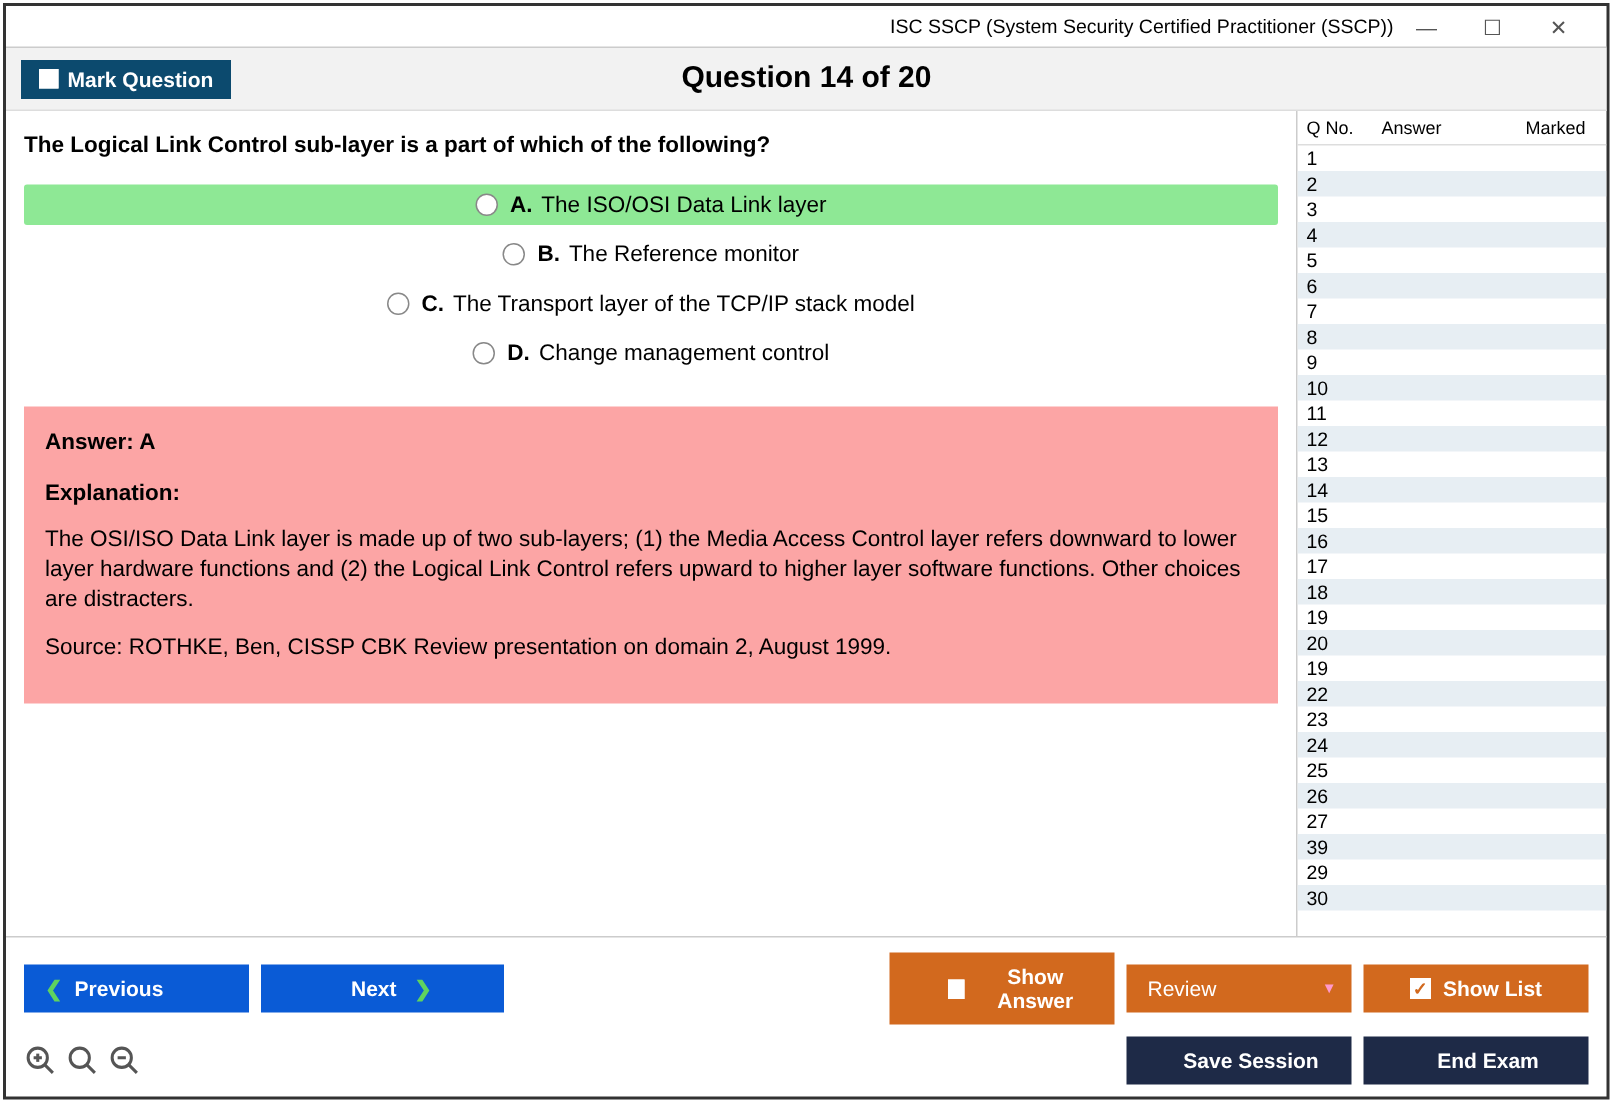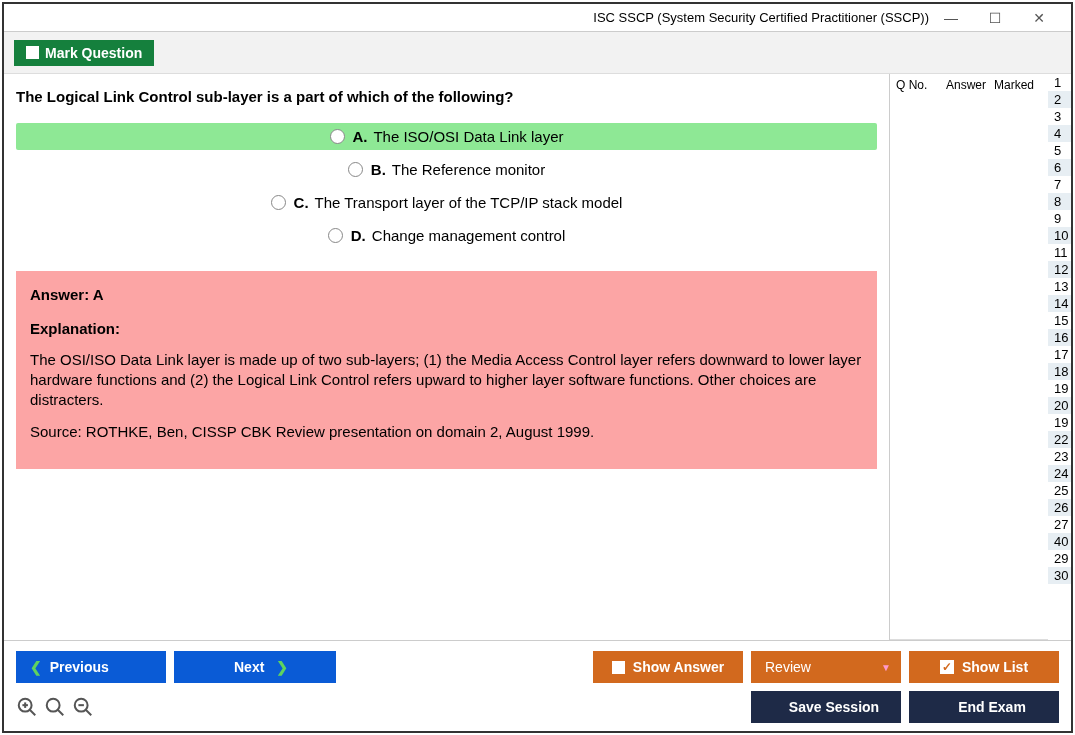--- a/index.html
+++ b/index.html
@@ -3,35 +3,35 @@
 <meta charset="utf-8">
 <style>
 * { box-sizing: border-box; margin: 0; padding: 0; }
 body { font-family: Arial, Helvetica, sans-serif; background: #fff; }
 .window { border: 2px solid #333; width: 1071px; height: 731px; margin: 2px; display: flex; flex-direction: column; background: #fff; position: relative; }
 .title-bar { height: 28px; display: flex; align-items: center; padding: 0 10px; font-size: 13px; color: #000; border-bottom: 1px solid #ccc; }
 .title-bar .title-text { flex: 1; text-align: right; }
 .win-buttons { display: flex; gap: 0; }
 .win-btn { width: 44px; height: 28px; display: flex; align-items: center; justify-content: center; color: #555; font-size: 14px; cursor: pointer; }
 .header-row { height: 42px; background: #f2f2f2; border-bottom: 1px solid #ddd; display: flex; align-items: center; padding: 0 10px; }
-.mark-btn { background: #15803d; color: #fff; font-weight: bold; font-size: 14px; padding: 5px 12px; border: none; display: flex; align-items: center; gap: 6px; cursor: pointer; }
+.mark-btn { background: #0c4a6e; color: #fff; font-weight: bold; font-size: 14px; padding: 5px 12px; border: none; display: flex; align-items: center; gap: 6px; cursor: pointer; }
 .mark-btn .chk { width: 13px; height: 13px; border: 1.5px solid #fff; background: #fff; }
 .question-title { flex: 1; text-align: center; font-weight: bold; font-size: 20px; padding-right: 140px; }
 .content-row { flex: 1; display: flex; overflow: hidden; }
 .main-panel { flex: 1; padding: 14px 12px; overflow: auto; }
 .q-text { font-size: 15px; margin-bottom: 18px; font-weight: bold; }
 .option { display: flex; align-items: center; gap: 8px; padding: 5px 8px; font-size: 15px; margin-bottom: 6px; border-radius: 2px; cursor: pointer; justify-content: center; }
 .option.correct { background: #8ee895; }
 .radio { width: 15px; height: 15px; border: 1.5px solid #888; border-radius: 50%; flex-shrink: 0; background: #fff; }
 .opt-letter { font-weight: bold; margin-right: 2px; }
 .answer-box { background: #fca5a5; padding: 14px 14px; margin-top: 22px; font-size: 15px; line-height: 1.35; }
 .answer-box .ans-label { font-weight: bold; margin-bottom: 14px; }
 .answer-box .exp-label { font-weight: bold; margin-bottom: 10px; }
 .answer-box .exp-text { margin-bottom: 12px; }
-.side-panel { width: 182px; border-left: 1px solid #ccc; display: flex; }
+.side-panel { width: 207px; border-left: 1px solid #ccc; display: flex; flex-direction: column; }
 .side-header { display: flex; font-size: 12px; padding: 4px 6px; border-bottom: 1px solid #ddd; }
 .side-header .col-q { width: 40px; }
 .side-header .col-a { flex: 1; padding-left: 10px; }
 .side-header .col-m { width: 56px; text-align: center; }
 .side-list { flex: 1; overflow-y: scroll; font-size: 13px; }
 .side-row { display: flex; padding: 1px 6px; cursor: pointer; }
 .side-row.alt { background: #e7eef3; }
 .side-row .col-q { width: 40px; }
 .side-row .col-a { flex: 1; }
 .side-row .col-m { width: 40px; }
@@ -39,21 +39,21 @@
 .footer-row { display: flex; align-items: center; gap: 8px; margin-bottom: 8px; }
 .btn { border: none; color: #fff; font-weight: bold; font-size: 14px; padding: 8px 14px; cursor: pointer; display: inline-flex; align-items: center; gap: 8px; justify-content: center; }
 .btn-blue { background: #0a5bd6; }
 .btn-orange { background: #d2691e; }
 .btn-dark { background: #1e2a47; padding-left: 30px; }
 .btn-prev { width: 150px; justify-content: flex-start; padding-left: 14px; }
 .btn-prev .arrow { color: #5fd35f; font-weight: bold; }
 .btn-next { width: 162px; justify-content: center; padding-left: 26px; }
 .btn-next .arrow { color: #5fd35f; font-weight: bold; }
 .spacer { flex: 1; }
-.btn-show { width: 150px; }
+.btn-show { width: 150px; padding-left: 39px; }
 .btn-show .chk { width: 13px; height: 13px; border: 1.5px solid #fff; background: #fff; }
 .btn-review { width: 150px; justify-content: space-between; padding-right: 10px; font-weight: normal; }
 .btn-review .dd { font-size: 10px; color: #f9c; }
 .btn-showlist { width: 150px; }
 .btn-showlist .chk2 { width: 14px; height: 14px; background: #fff; color: #d2691e; font-size: 12px; display: flex; align-items: center; justify-content: center; font-weight: bold; }
 .footer-row2 { display: flex; align-items: center; gap: 8px; }
 .zoom-icons { display: flex; gap: 6px; color: #555; font-size: 20px; }
 .zoom-icon { cursor: pointer; position: relative; width: 22px; height: 22px; }
 .zoom-icon svg { width: 22px; height: 22px; }
 .btn-save { width: 150px; }
@@ -74,20 +74,21 @@
       <div class="win-btn">☐</div>
       <div class="win-btn">✕</div>
     </div>
   </div>
 
   <div class="header-row">
     <button class="mark-btn">
       <span class="chk"></span>
       <span>Mark Question</span>
     </button>
+    <div class="question-title">Question 14 of 20</div>
   </div>
 
   <div class="content-row">
     <div class="main-panel">
       <div class="q-text">The Logical Link Control sub-layer is a part of which of the following?</div>
       <div id="options-container">
           <div class="option correct">
             <span class="radio"></span>
             <span><span class="opt-letter">A.</span> <span>The ISO/OSI Data Link layer</span></span>
           </div>
@@ -248,21 +249,21 @@
             <span class="col-q">26</span>
             <span class="col-a"></span>
             <span class="col-m"></span>
           </div>
           <div class="side-row">
             <span class="col-q">27</span>
             <span class="col-a"></span>
             <span class="col-m"></span>
           </div>
           <div class="side-row alt">
-            <span class="col-q">40</span>
+            <span class="col-q">39</span>
             <span class="col-a"></span>
             <span class="col-m"></span>
           </div>
           <div class="side-row">
             <span class="col-q">29</span>
             <span class="col-a"></span>
             <span class="col-m"></span>
           </div>
           <div class="side-row alt">
             <span class="col-q">30</span>

